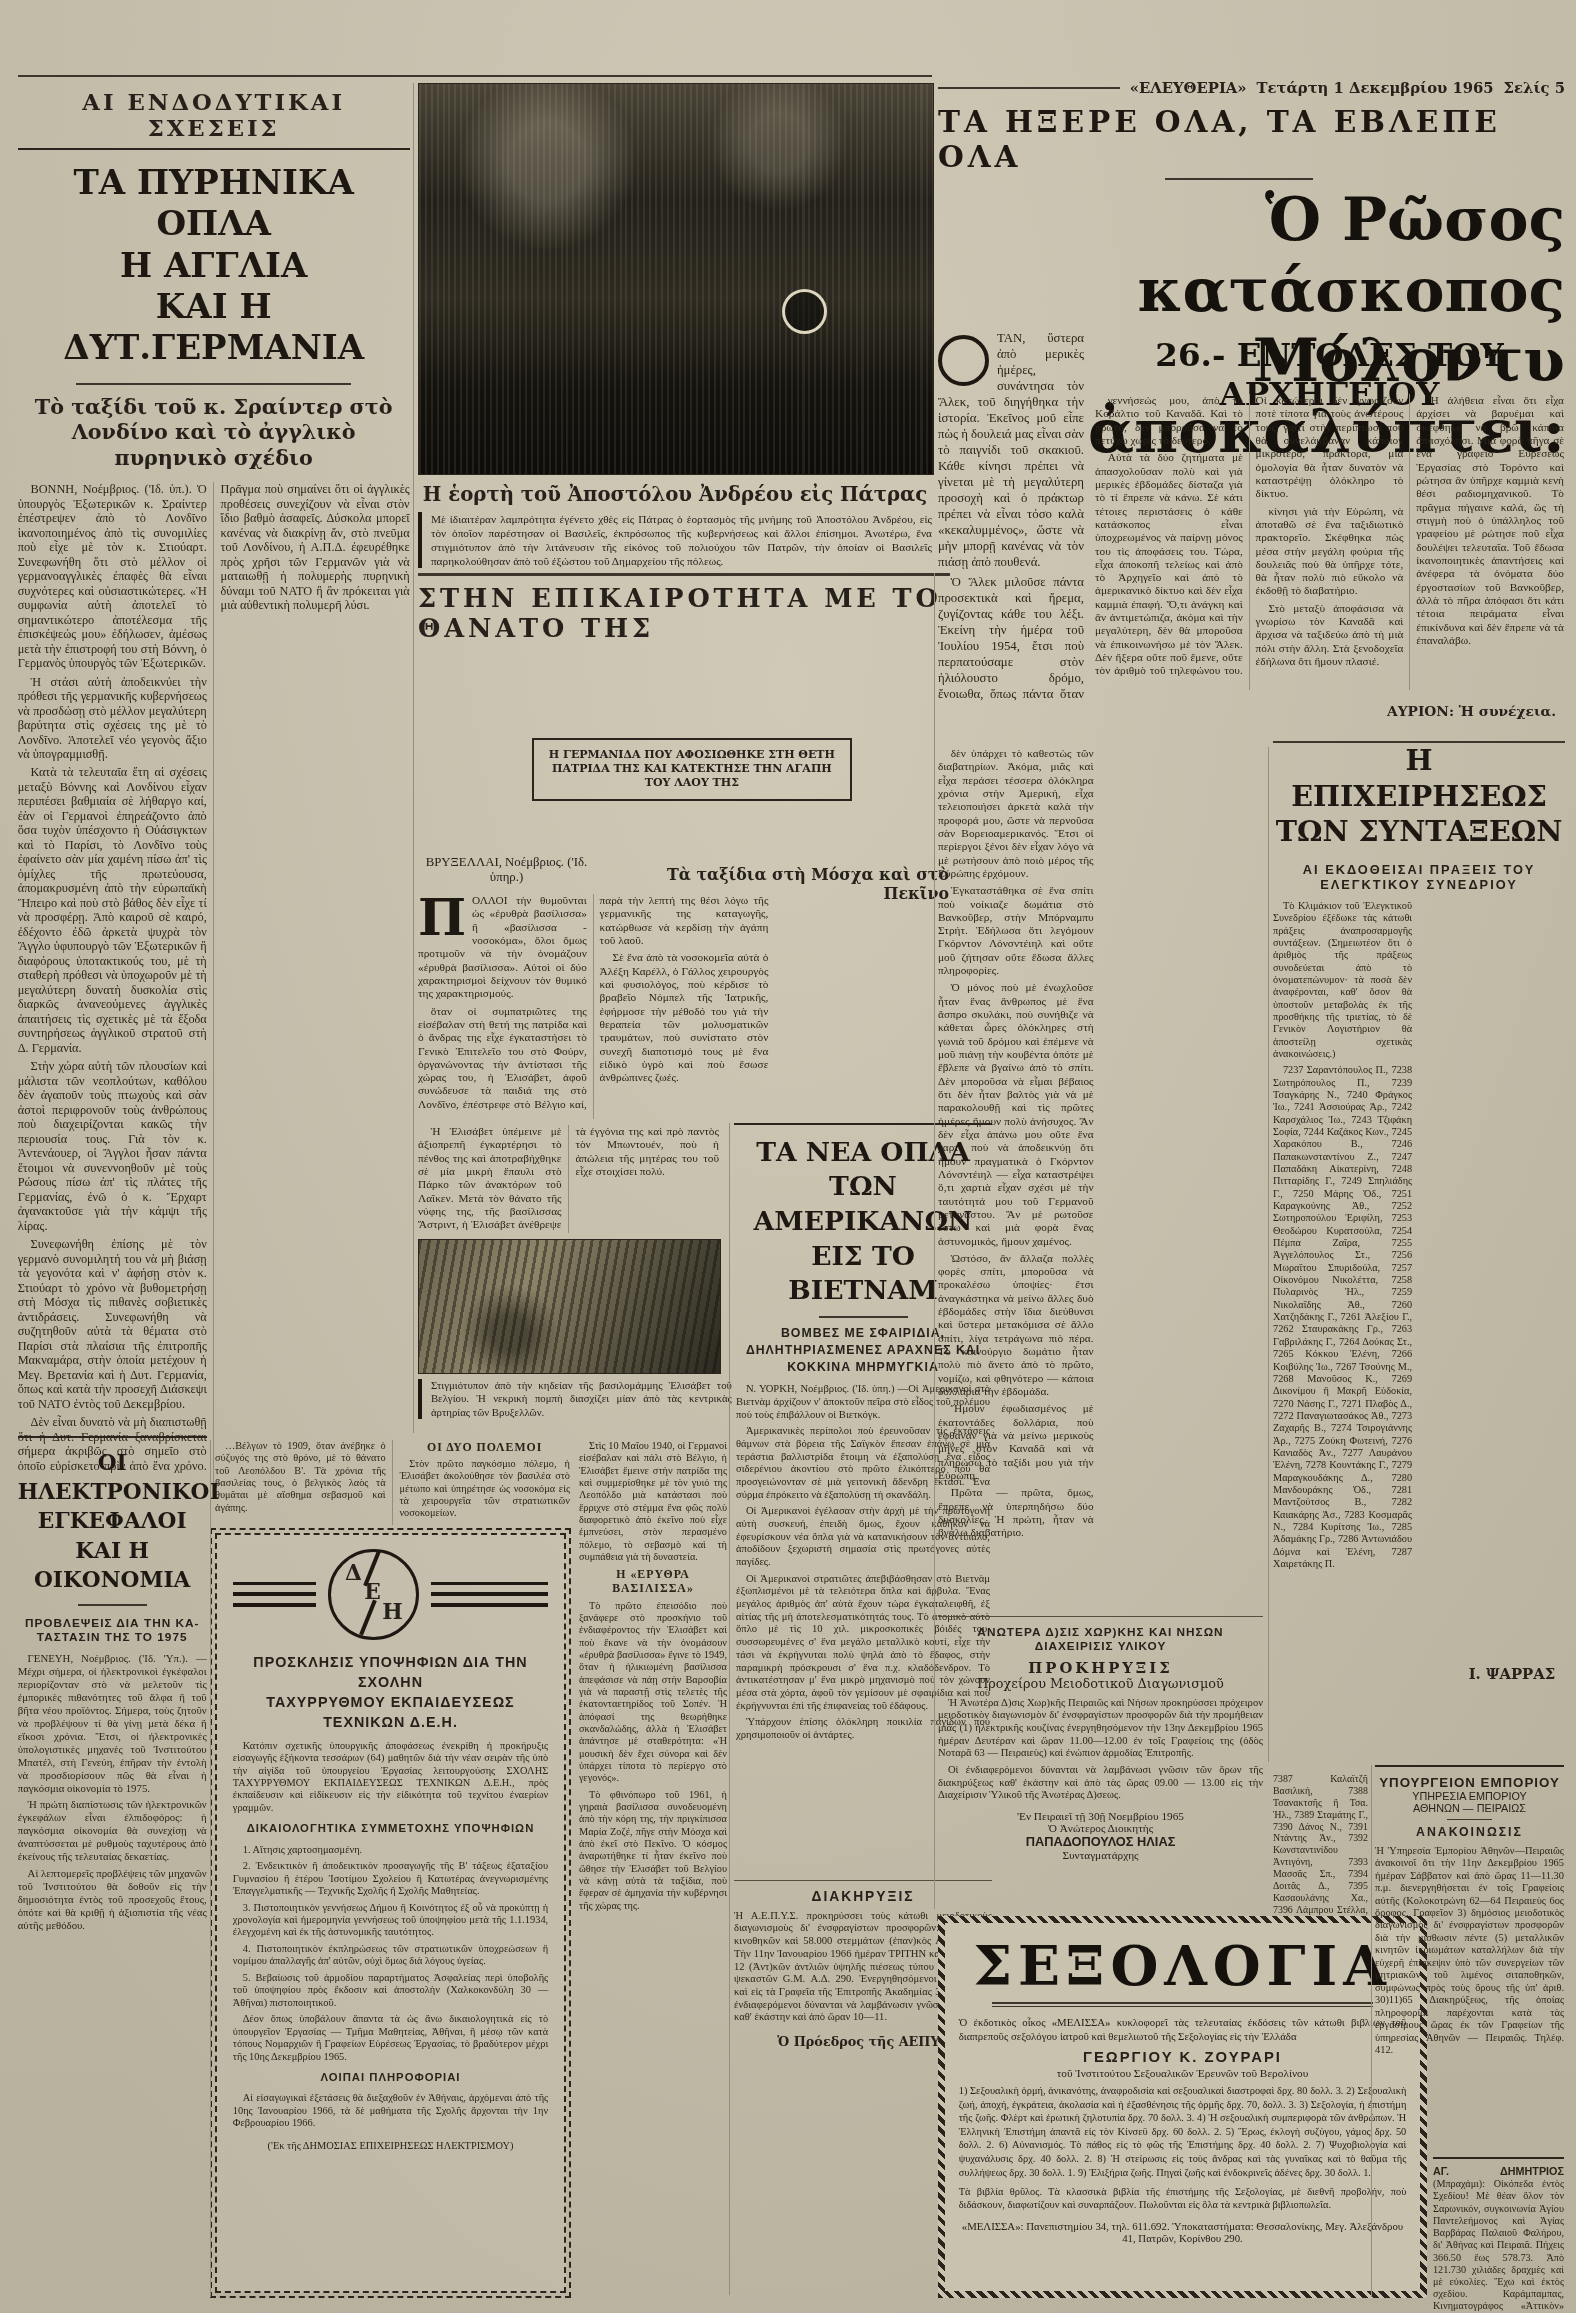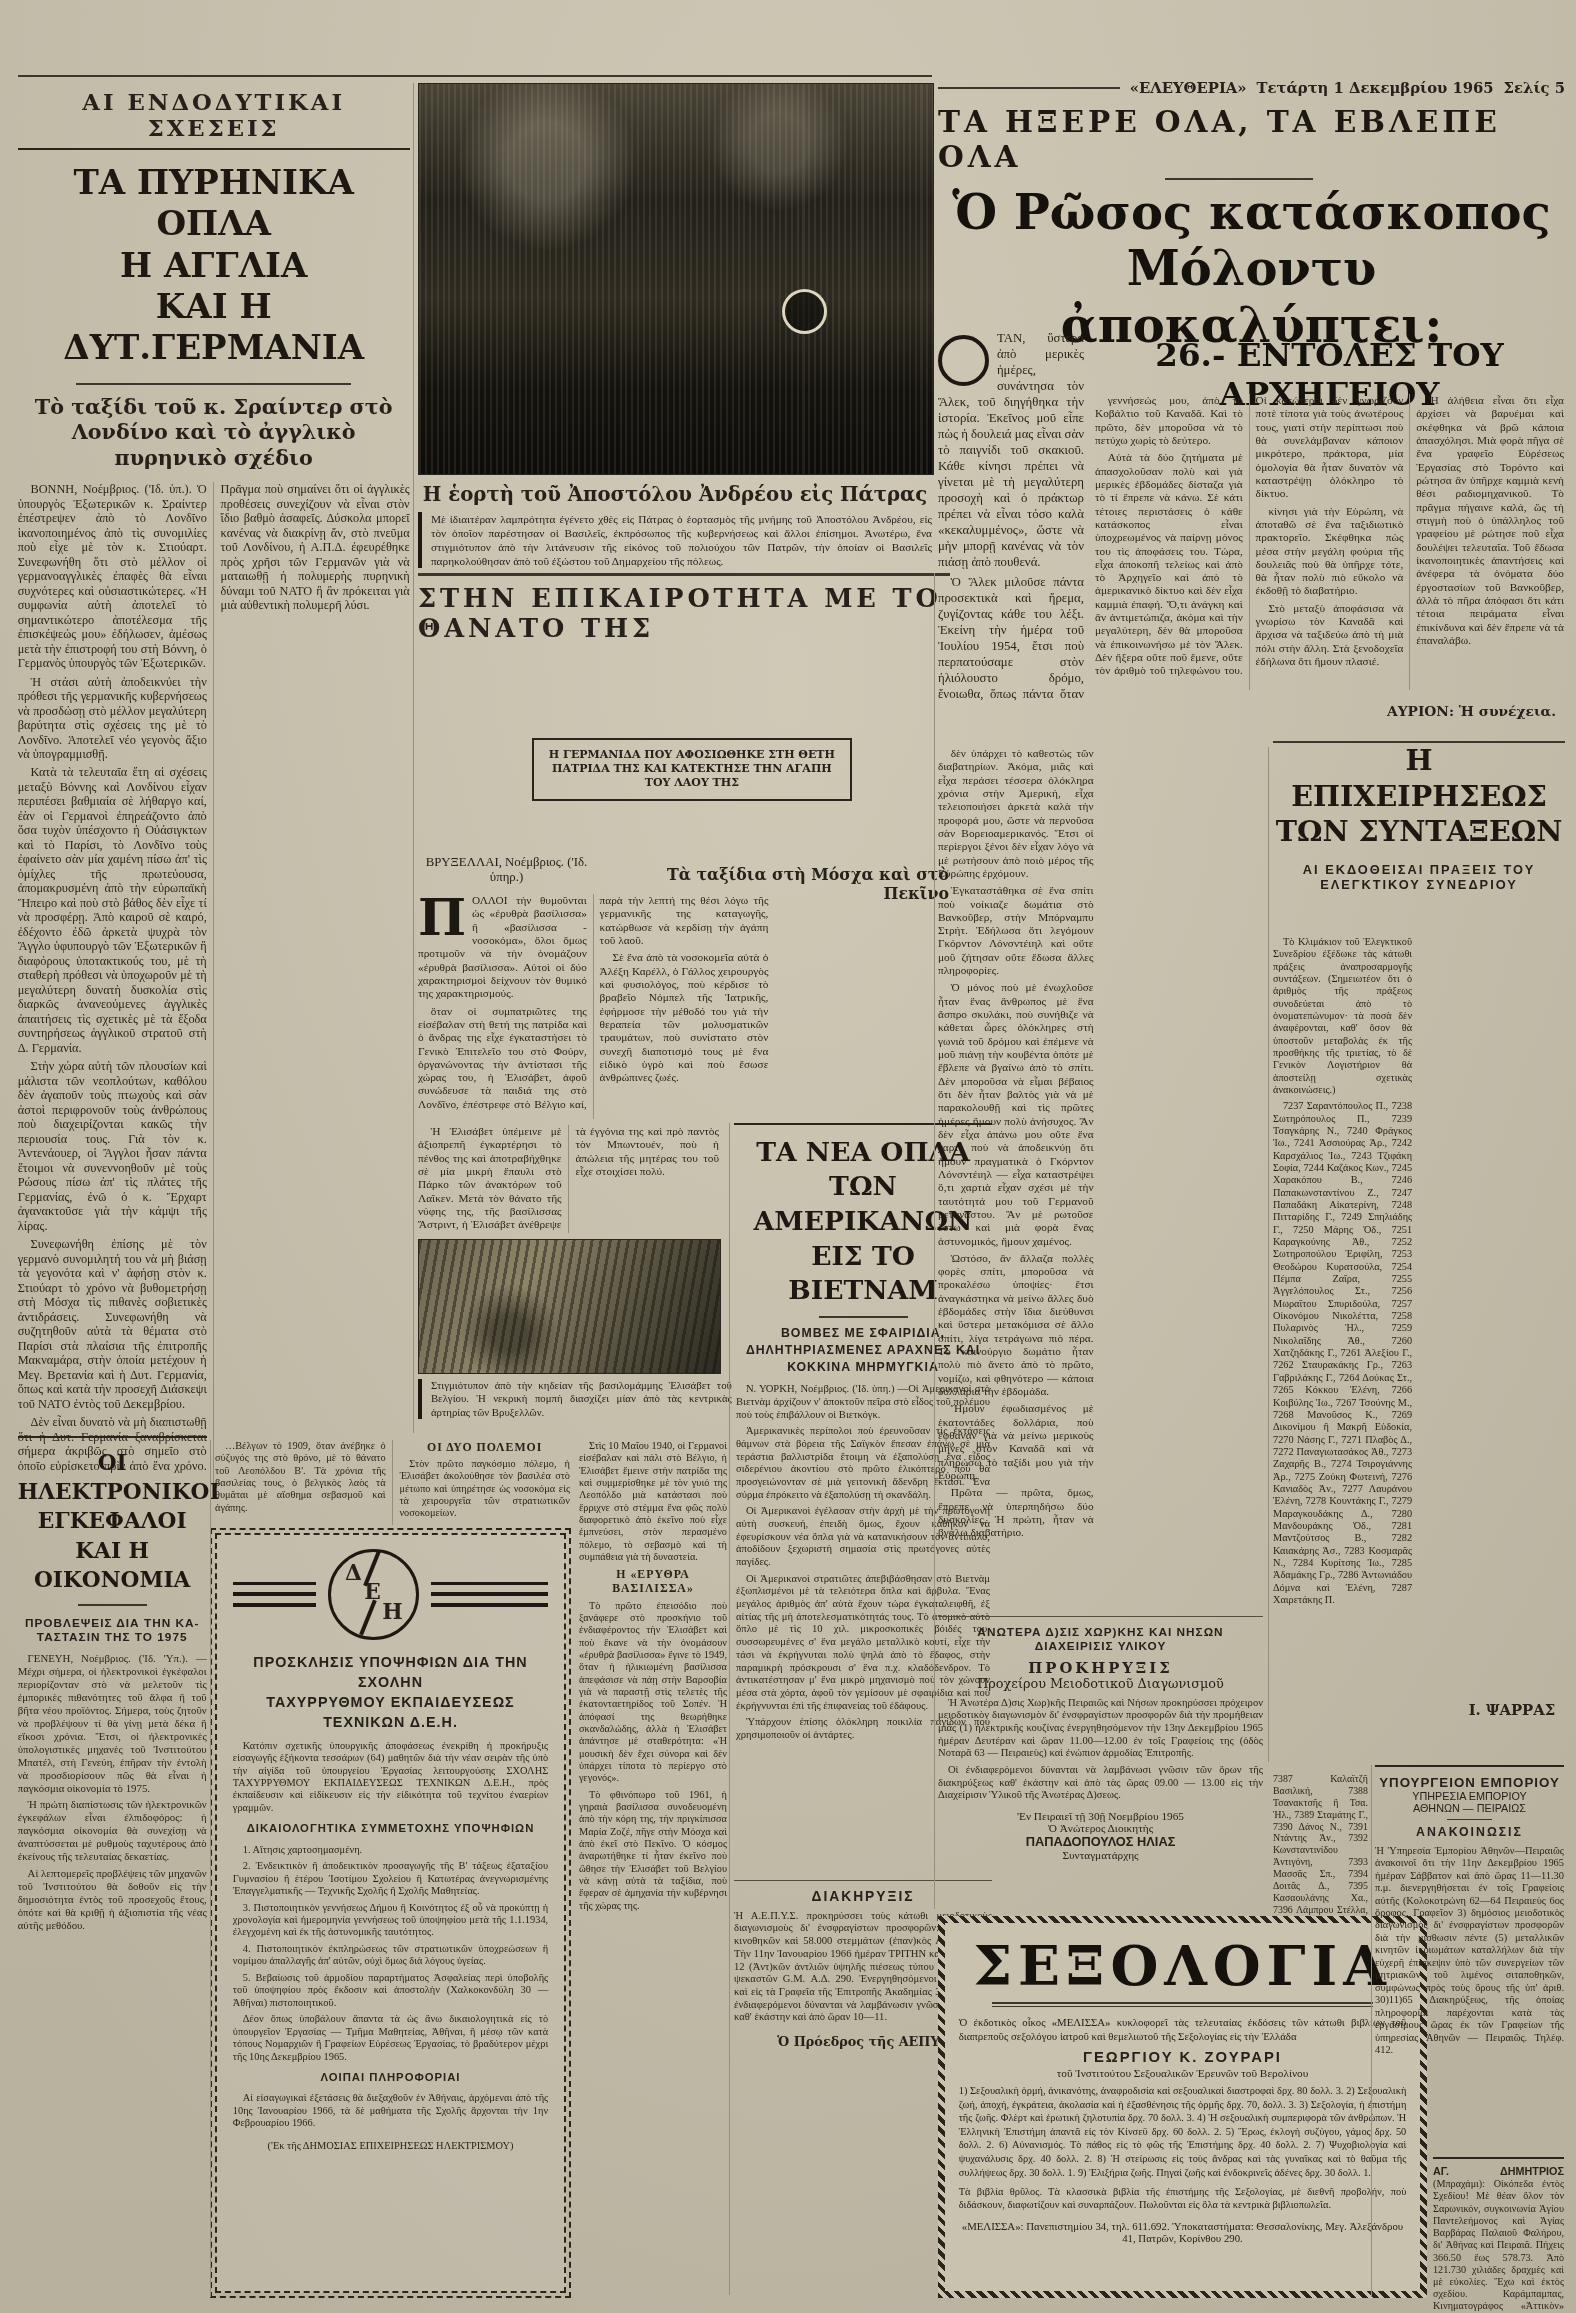--- a/index.html
+++ b/index.html
@@ -87,21 +87,21 @@
 
   <div class="abs" style="left:938px;top:79px;width:627px;">
     <div style="display:flex;align-items:center;gap:9.9px;font-size:14.8px;" class="b ser">
       <div class="rule-h" style="flex:1;height:2px;"></div>
       <span>«ΕΛΕΥΘΕΡΙΑ»</span>
       <span>Τετάρτη 1 Δεκεμβρίου 1965</span>
       <span>Σελίς 5</span>
     </div>
     <div class="ser b" style="font-size:29.6px;letter-spacing:3.9px;padding:7.9px 0 2px;color:#1d1812;">ΤΑ ΗΞΕΡΕ ΟΛΑ, ΤΑ ΕΒΛΕΠΕ ΟΛΑ</div>
     <div class="rule-h" style="width:148px;margin:2px 0 3.9px 227px;"></div>
-    <div class="ctr ser b" style="font-size:48px;line-height:1.18;color:#15110c;">
+    <div class="ctr ser b" style="font-size:60px;line-height:1.18;color:#15110c;text-align:right;">
       <div>Ὁ Ρῶσος κατάσκοπος</div>
       <div>Μόλοντυ ἀποκαλύπτει:</div>
     </div>
   </div>
 
   <div class="abs jst body-txt" style="left:938px;top:331px;width:146px;height:370px;overflow:hidden;font-size:12.8px;line-height:1.25;">
     <p style="text-indent:0;">
       <span class="dropcap-ring"></span><span>ΤΑΝ, ὕστερα ἀπὸ μερικὲς ἡμέρες, συνάντησα τὸν Ἄλεκ, τοῦ διηγήθηκα τὴν ἱστορία. Ἐκεῖνος μοῦ εἶπε πὼς ἡ δουλειά μας εἶναι σὰν τὸ παιγνίδι τοῦ σκακιοῦ. Κάθε κίνησι πρέπει νὰ γίνεται μὲ τὴ μεγαλύτερη προσοχὴ καὶ ὁ πράκτωρ πρέπει νὰ εἶναι τόσο καλὰ «κεκαλυμμένος», ὥστε νὰ μὴν μπορῇ κανένας νὰ τὸν πιάσῃ ἀπὸ πουθενά.</span></p>
     <p>Ὁ Ἄλεκ μιλοῦσε πάντα προσεκτικὰ καὶ ἤρεμα, ζυγίζοντας κάθε του λέξι. Ἐκείνη τὴν ἡμέρα τοῦ Ἰουλίου 1954, ἔτσι ποὺ περπατούσαμε στὸν ἡλιόλουστο δρόμο, ἔνοιωθα, ὅπως πάντα ὅταν βρισκόμουν μαζί του, σὰν ἕνας μαθητὴς δίπλα στὸ δάσκαλό του. Ἄκουγα πάντα μὲ ζῆλο τὶς ὁδηγίες του, ἀλλὰ αὐτὴ τὴ φορὰ ἡ συμβουλή του εἶχε ἰδιαίτερη σημασία.</p>
   </div>
@@ -129,21 +129,21 @@
   <div class="abs" style="left:1273px;top:741px;width:292px;">
     <div class="rule-h"></div>
     <div class="ctr ser b" style="font-size:28.6px;line-height:1.25;color:#1d1812;">
       <div>Η ΕΠΙΧΕΙΡΗΣΕΩΣ</div>
       <div>ΤΩΝ ΣΥΝΤΑΞΕΩΝ</div>
     </div>
     <div class="ctr sans b" style="font-size:12.8px;letter-spacing:2px;padding:11.8px 0 7.9px;">
       <div>ΑΙ ΕΚΔΟΘΕΙΣΑΙ ΠΡΑΞΕΙΣ ΤΟΥ</div>
       <div>ΕΛΕΓΚΤΙΚΟΥ ΣΥΝΕΔΡΙΟΥ</div>
     </div>
-    <div class="cols2 jst small-txt" style="height:759px;font-size:10.3px;margin-top:36px;">
+    <div class="cols2 jst small-txt" style="height:759px;font-size:10.3px;">
       <p>Τὸ Κλιμάκιον τοῦ Ἐλεγκτικοῦ Συνεδρίου ἐξέδωκε τὰς κάτωθι πράξεις ἀναπροσαρμογῆς συντάξεων. (Σημειωτέον ὅτι ὁ ἀριθμὸς τῆς πράξεως συνοδεύεται ἀπὸ τὸ ὀνοματεπώνυμον· τὰ ποσὰ δὲν ἀναφέρονται, καθ' ὅσον θὰ ὑποστοῦν μεταβολὰς ἐκ τῆς προσθήκης τῆς τριετίας, τὸ δὲ Γενικὸν Λογιστήριον θὰ ἀποστείλῃ σχετικὰς ἀνακοινώσεις.)</p>
       <p>7237 Σαραντόπουλος Π., 7238 Σωτηρόπουλος Π., 7239 Τσαγκάρης Ν., 7240 Φράγκος Ἰω., 7241 Ἀσσιούρας Ἀρ., 7242 Καρσχάλιος Ἰω., 7243 Τζιφάκη Σοφία, 7244 Καζάκος Κων., 7245 Χαρακόπου Β., 7246 Παπακωνσταντίνου Ζ., 7247 Παπαδάκη Αἰκατερίνη, 7248 Πιτταρίδης Γ., 7249 Σπηλιάδης Γ., 7250 Μάρης Ὁδ., 7251 Καραγκούνης Ἀθ., 7252 Σωτηροπούλου Ἐριφίλη, 7253 Θεοδώρου Κυρατσούλα, 7254 Πέμπα Ζαΐρα, 7255 Ἀγγελόπουλος Στ., 7256 Μωραΐτου Σπυριδούλα, 7257 Οἰκονόμου Νικολέττα, 7258 Πυλαρινὸς Ἠλ., 7259 Νικολαΐδης Ἀθ., 7260 Χατζηδάκης Γ., 7261 Ἀλεξίου Γ., 7262 Σταυρακάκης Γρ., 7263 Γαβριλάκης Γ., 7264 Δούκας Στ., 7265 Κόκκου Ἑλένη, 7266 Κοιβύλης Ἰω., 7267 Τσούνης Μ., 7268 Μανοῦσος Κ., 7269 Δικονίμου ἢ Μακρῆ Εὐδοκία, 7270 Νάσης Γ., 7271 Πλαβὸς Δ., 7272 Παναγιωτασάκος Ἀθ., 7273 Ζαχαρῆς Β., 7274 Τσιρογιάννης Ἀρ., 7275 Ζούκη Φωτεινή, 7276 Κανιαδὸς Ἀν., 7277 Λαυράνου Ἑλένη, 7278 Κουντάκης Γ., 7279 Μαραγκουδάκης Δ., 7280 Μανδουράκης Ὁδ., 7281 Μαντζούτσος Β., 7282 Καιακάρης Ἀσ., 7283 Κοσμαρᾶς Ν., 7284 Κυρίτσης Ἰω., 7285 Ἀδαμάκης Γρ., 7286 Ἀντωνιάδου Δόμνα καὶ Ἑλένη, 7287 Χαιρετάκης Π.</p>
     </div>
     <div class="sig ser" style="font-size:14.8px;padding:5.9px 9.9px 0 0;">Ι. ΨΑΡΡΑΣ</div>
   </div>
 
   <div class="abs jst small-txt" style="left:1273px;top:1773px;width:95px;height:522px;overflow:hidden;font-size:9.9px;">7387 Καλαϊτζῆ Βασιλική, 7388 Τσανακτσῆς ἢ Τσα. Ἠλ., 7389 Σταμάτης Γ., 7390 Δάνος Ν., 7391 Ντάντης Ἀν., 7392 Κωνσταντινίδου Ἀντιγόνη, 7393 Μασσᾶς Σπ., 7394 Δοιτᾶς Δ., 7395 Κασαουλάνης Χα., 7396 Λάμπρου Στέλλα, 7397 Καρμπαλιώτου Λία, 7398 Μανκάκης Ἐμμ., 7399 Δαίδαλος Π., 7400 Μπευσιαδούλα, 7401 Κότσιρα Κυριακή, 7402 Κουσηλιώτης Ἠλ., 7403 Τσούνης Μ., 7404 Νικολαΐδου Ἀν., 7405 Δημόπουλος Δ., 7406 Καλαττζῆς Ἀν., 7407 Κοζάκος Γ., 7408 Λιόπης Δ., 7409 Ζαγουράκης Ν., 7410 Κάζος Σ., 7411 Κουζίλης Ἀθ., 7412 Βένιος Γ., 7413 Μητᾶς Π., 7414 Φωστηρόπουλος Εὐστ., 7415 Κανιδᾶς Μ., 7416 Κωνσταντίνου Ἑλένη, 7417 Ζαφειρίου Δ.</div>
 
   <div class="abs" style="left:418px;top:573px;width:532px;">
     <div class="rule-h" style="height:3px;"></div>

